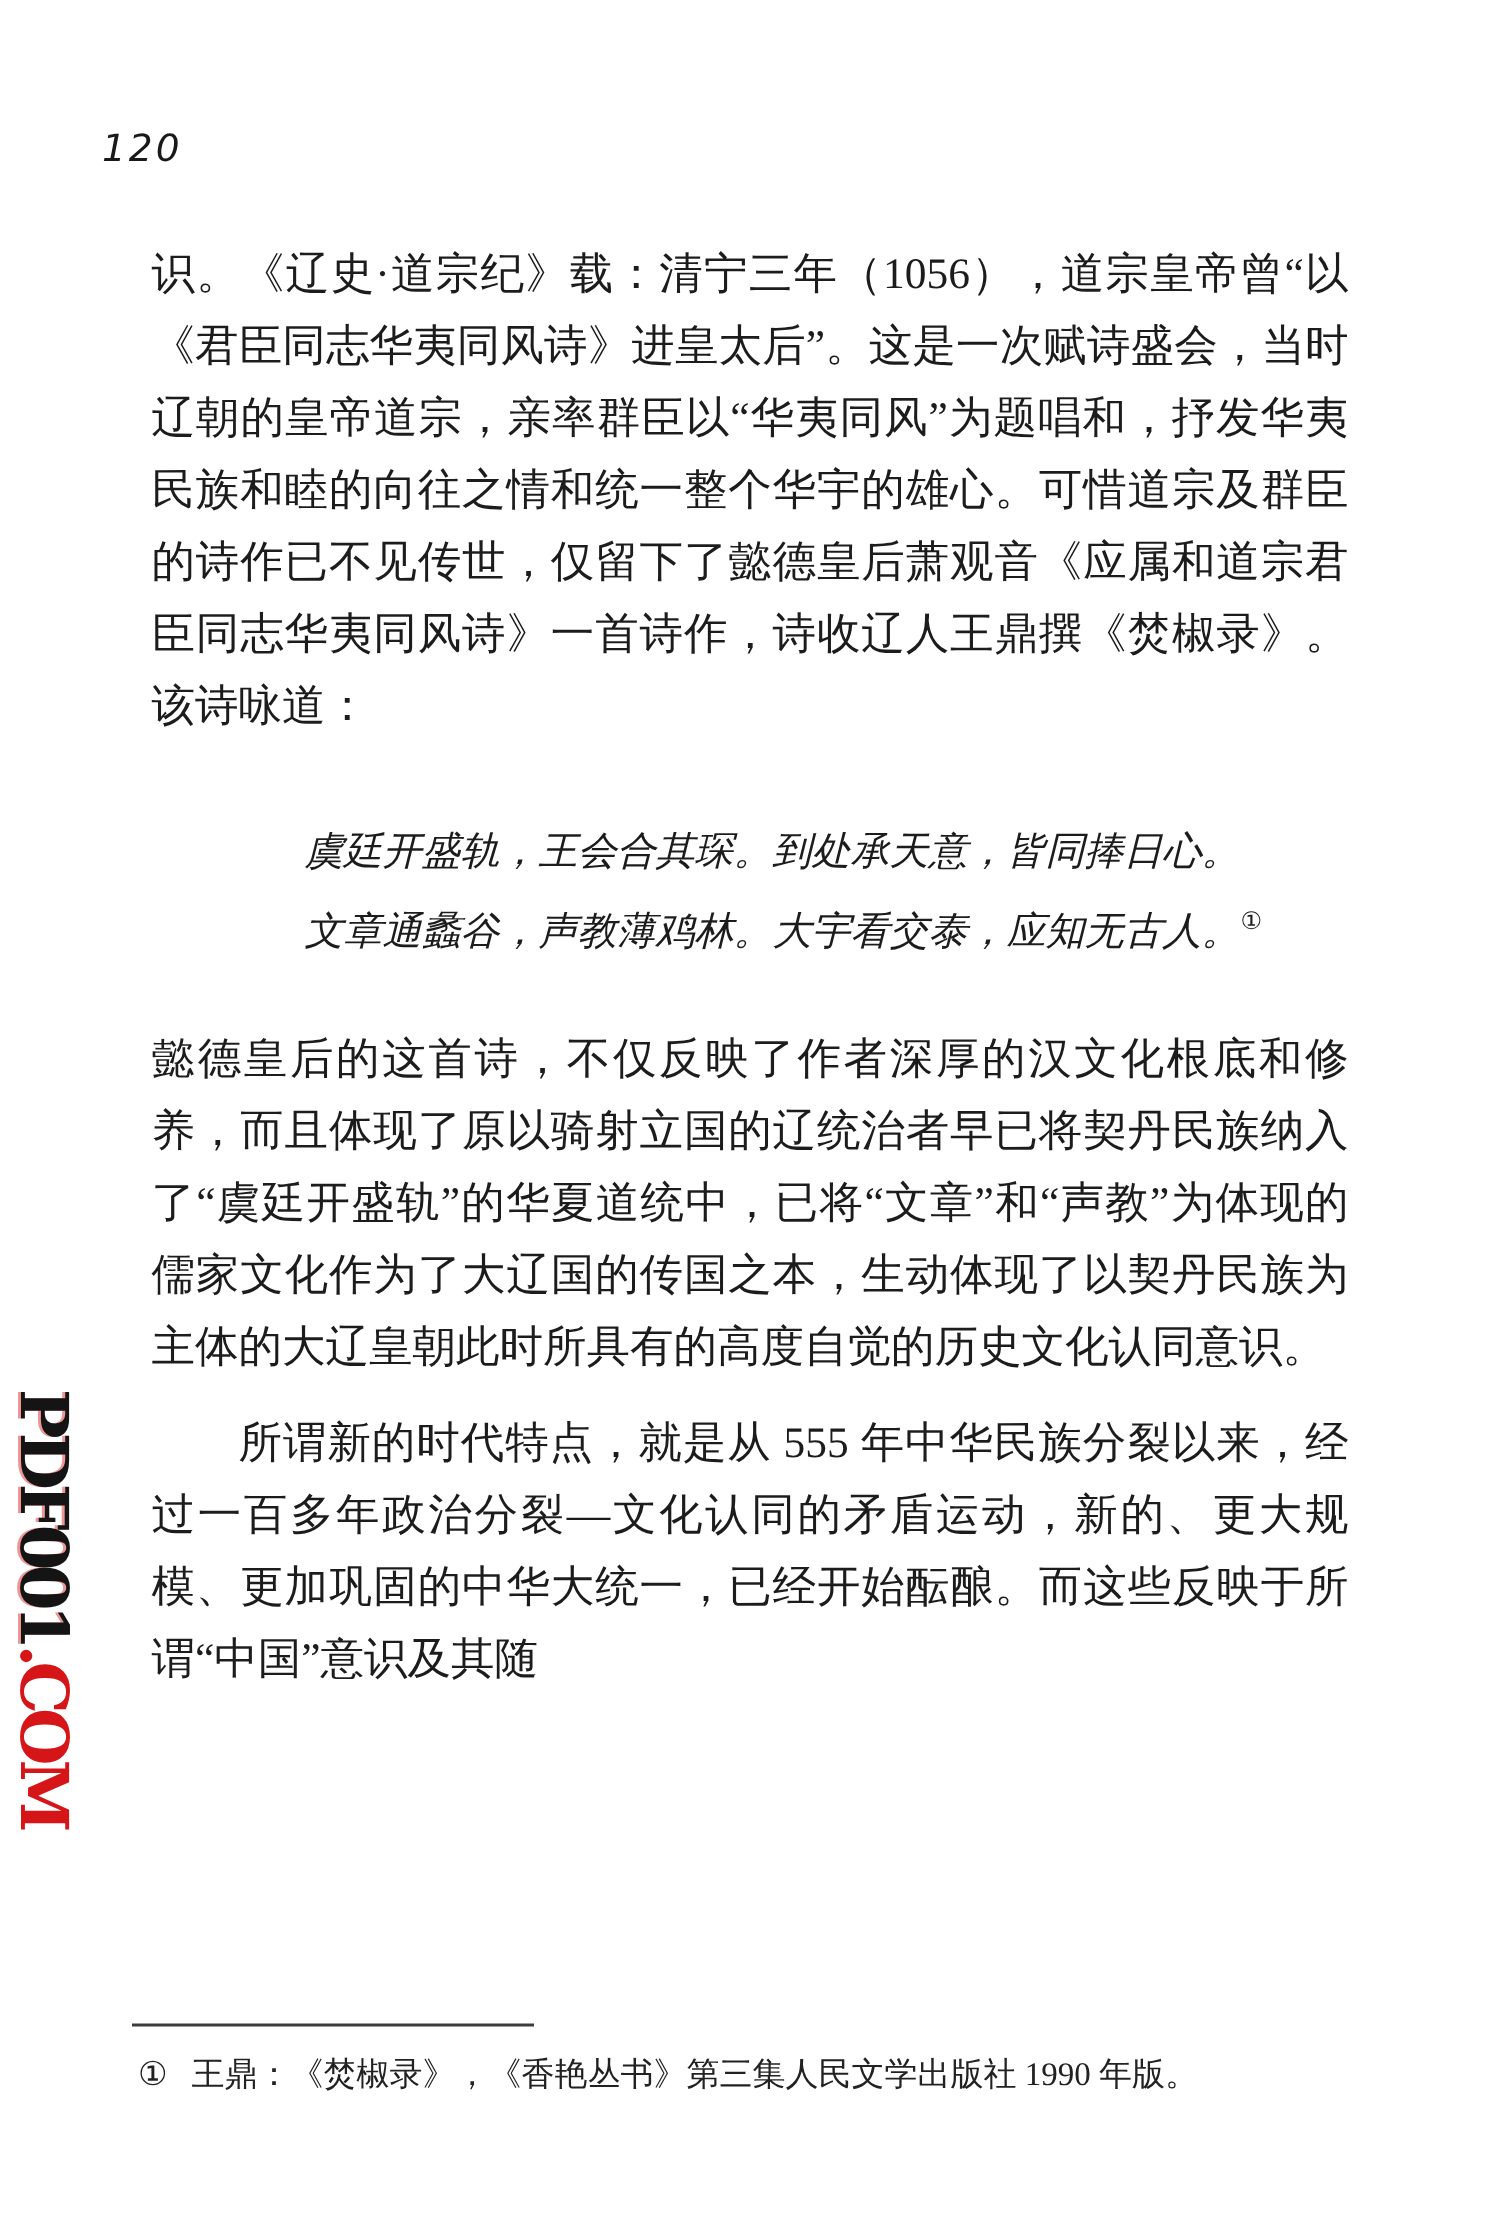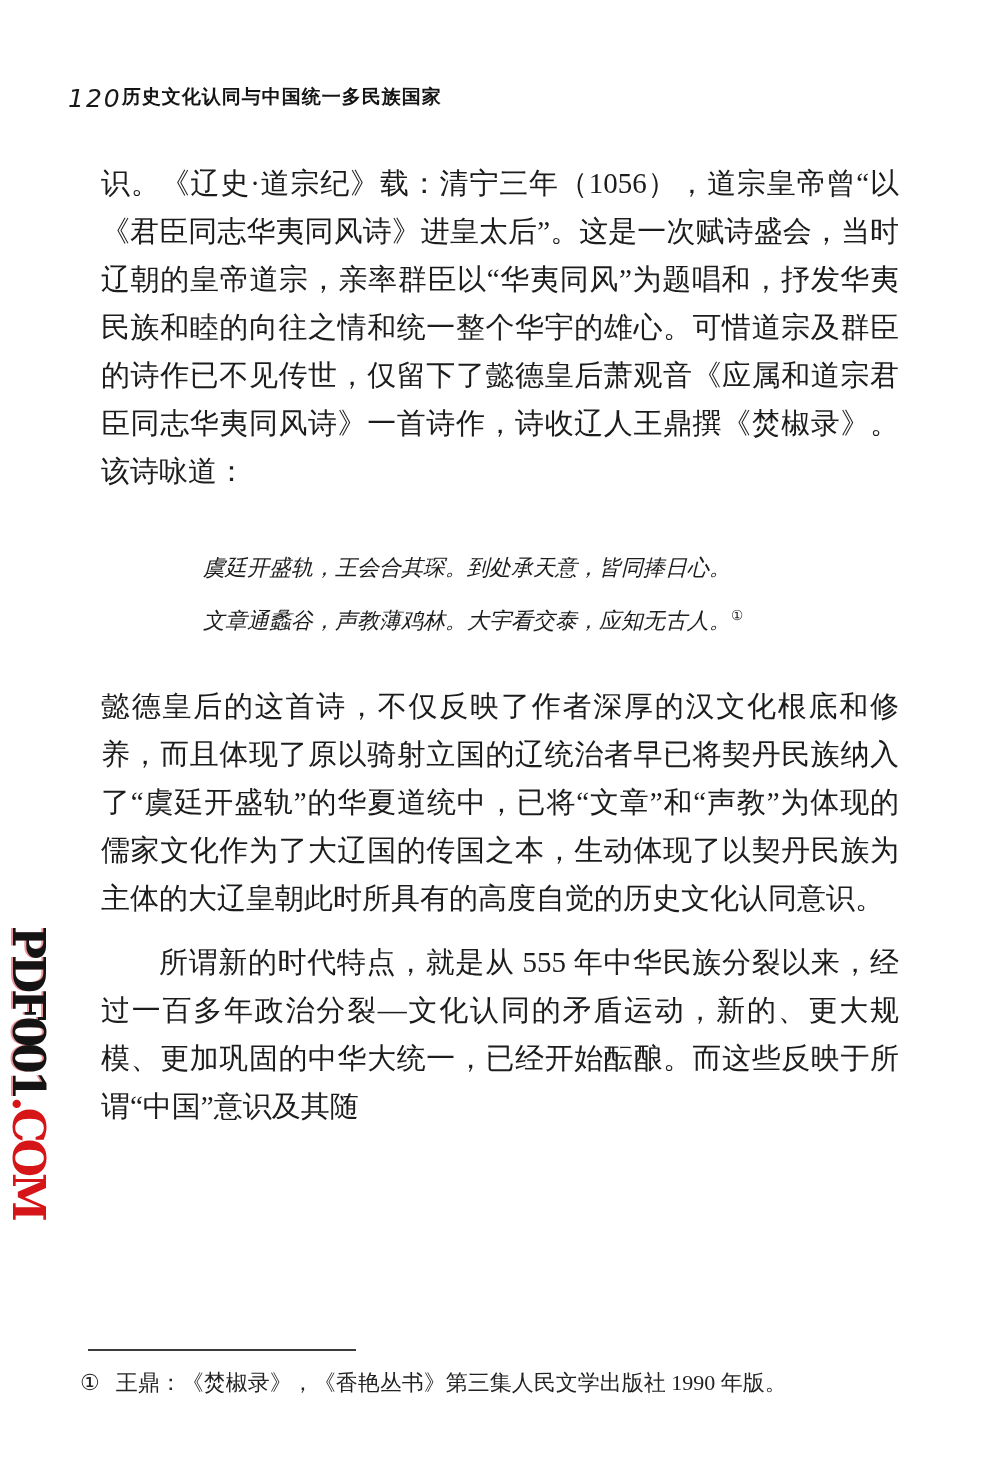--- a/index.html
+++ b/index.html
@@ -29,21 +29,22 @@
   }
   .wm-black { color: #141414; text-shadow: 0 2px 0 rgba(214, 21, 24, 0.45); }
   .wm-red   { color: #d61518; }
 
   
   .page-header {
     position: absolute;
     top: 84px;
     left: 68px;
     display: flex;
-    align-items: flex-start;
+    align-items: center;
+    gap: 36px;
   }
   .page-number {
     font-family: "DejaVu Sans", "Liberation Sans", sans-serif;
     font-style: italic;
     font-size: 25px;
     letter-spacing: 2px;
     color: #191919;
   }
   .header-title {
     font-family: "DejaVu Sans", "Liberation Sans", sans-serif;
@@ -62,21 +63,21 @@
     font-size: 29px;
     line-height: 48px;
     text-align: justify;
   }
   .body-text p { margin: 16px; }
   .para-indent { text-indent: 2em; }
 
   
   .poem {
     margin: 46px 0 35px 118px;
-    font-size: 22px;
+    font-size: 26px;
     line-height: 53px;
     font-style: italic;       
     text-align: left;
   }
   .poem-line { white-space: nowrap; }
   .poem sup {
     font-size: 0.62em;
     font-style: normal;
     vertical-align: super;
     line-height: 0;
@@ -86,41 +87,40 @@
   .footnote-rule {
     position: absolute;
     left: 88px;
     top: 1349px;
     width: 268px;
     height: 2px;
     background: #3c3c3c;
   }
   .footnote {
     position: absolute;
-    left: 80px;
+    left: 92px;
     top: 1368px;
     width: 760px;
     font-size: 22px;
     line-height: 30px;
     color: #222222;
   }
   .footnote .fn-marker { margin-right: 16px; }
 </style>
 </head>
 <body>
 
 <div class="page">
 
   <div class="watermark">
     <span class="wm-black">PDF001</span><span class="wm-red">.COM</span>
   </div>
 
   <div class="page-header">
     <span class="page-number">120</span>
-    <span class="header-title">历史文化认同与中国统一多民族国家</span>
   </div>
 
   <div class="body-text">
     <p>识。《辽史·道宗纪》载：清宁三年（1056），道宗皇帝曾“以《君臣同志华夷同风诗》进皇太后”。这是一次赋诗盛会，当时辽朝的皇帝道宗，亲率群臣以“华夷同风”为题唱和，抒发华夷民族和睦的向往之情和统一整个华宇的雄心。可惜道宗及群臣的诗作已不见传世，仅留下了懿德皇后萧观音《应属和道宗君臣同志华夷同风诗》一首诗作，诗收辽人王鼎撰《焚椒录》。该诗咏道：</p>
 
     <div class="poem">
       <div class="poem-line">虞廷开盛轨，王会合其琛。到处承天意，皆同捧日心。</div>
       <div class="poem-line"><span>文章通蠡谷，声教薄鸡林。大宇看交泰，应知无古人。</span><sup>①</sup></div>
     </div>
 

